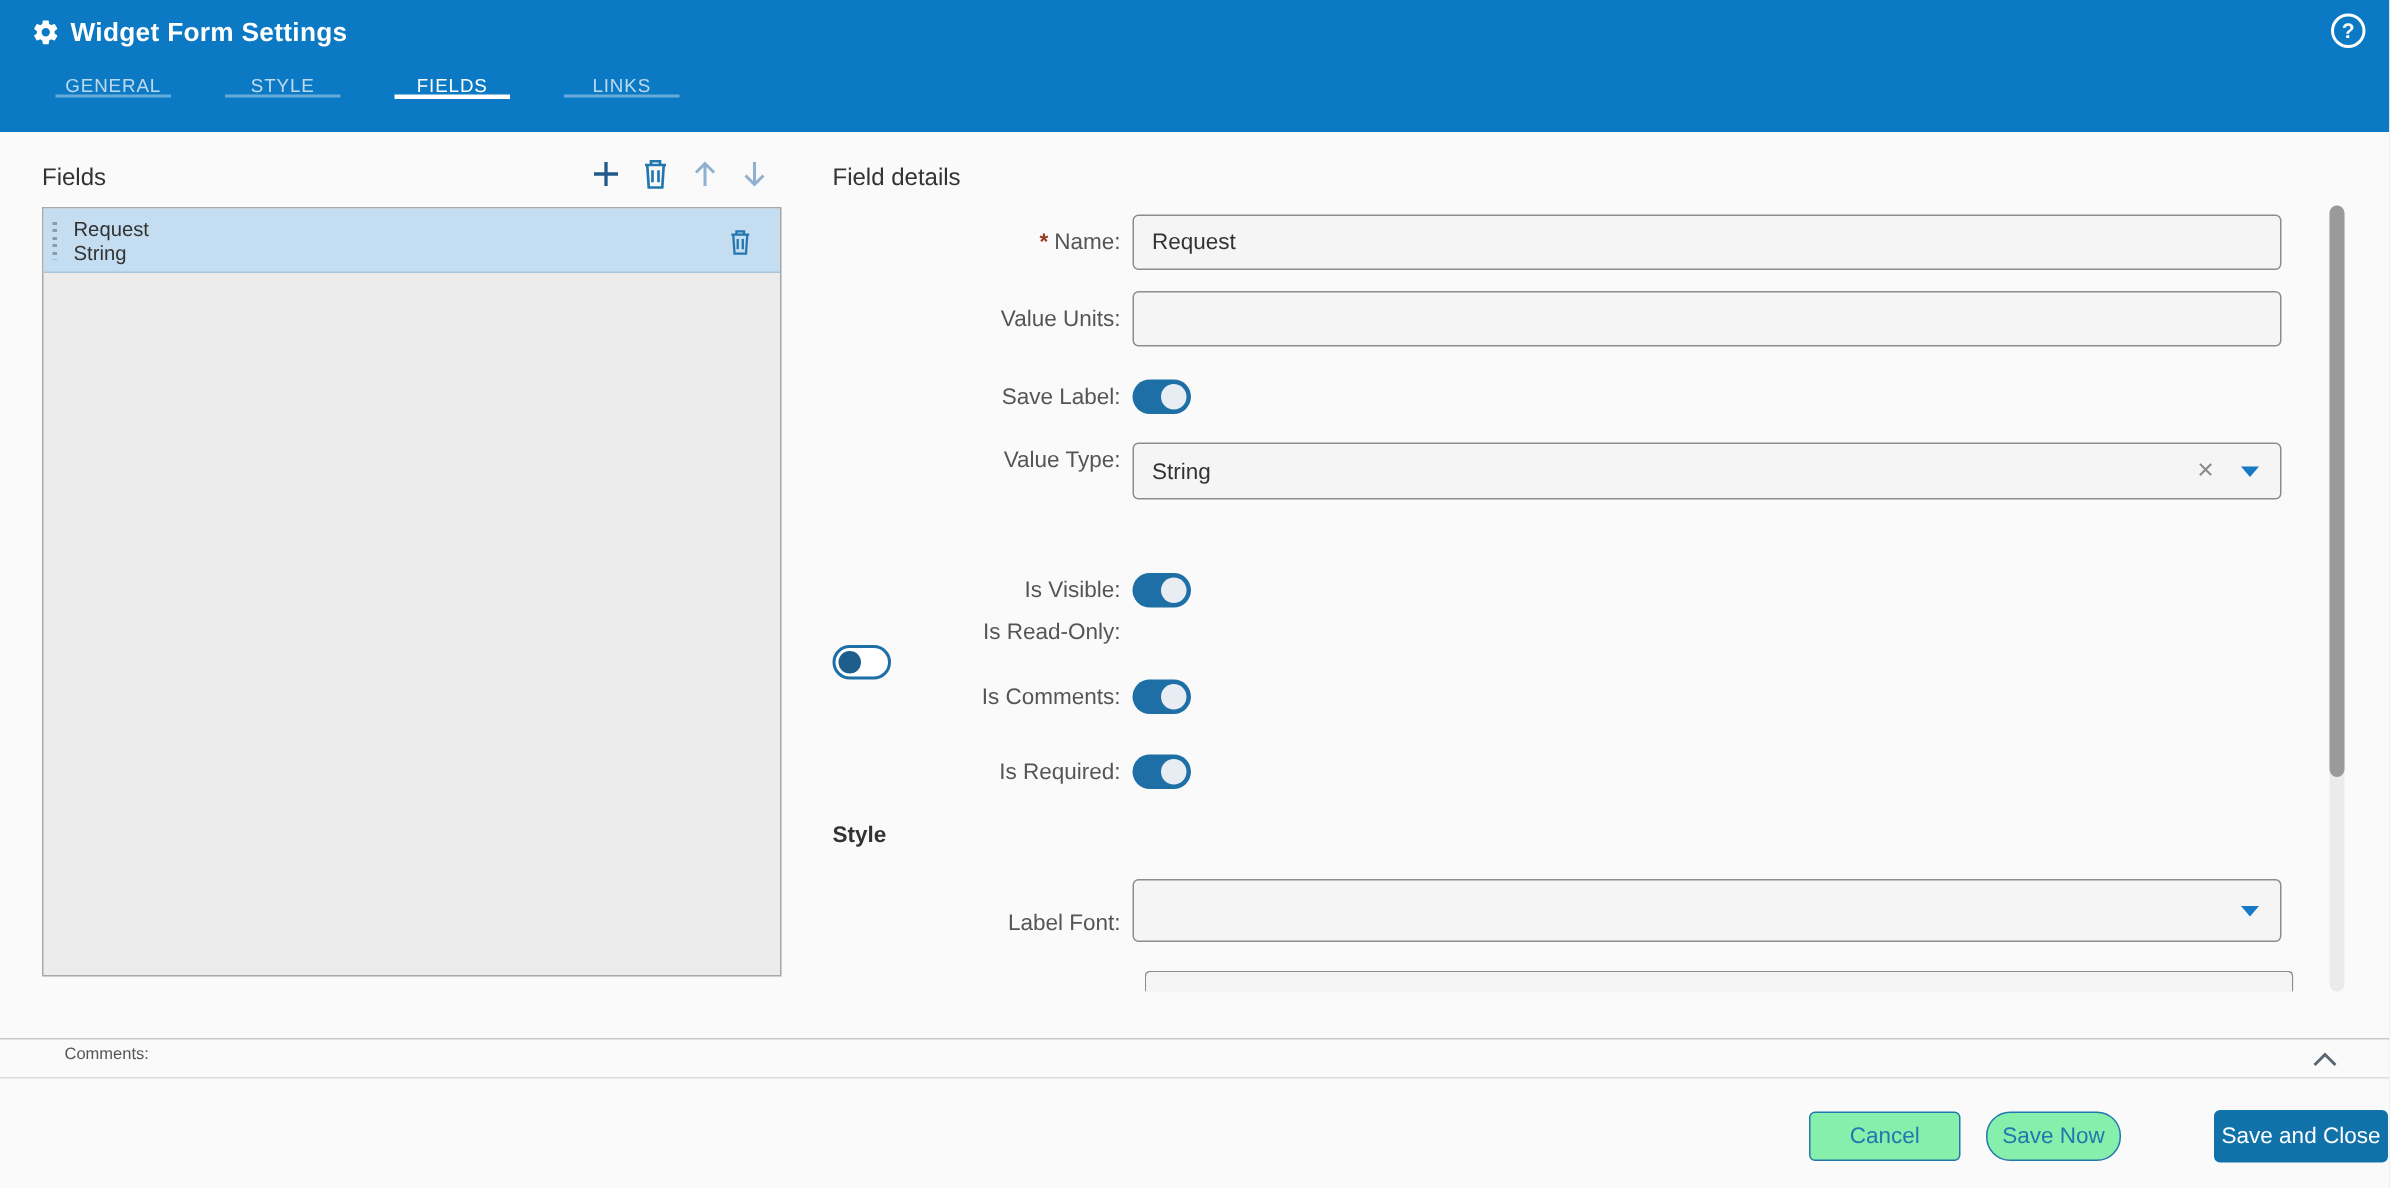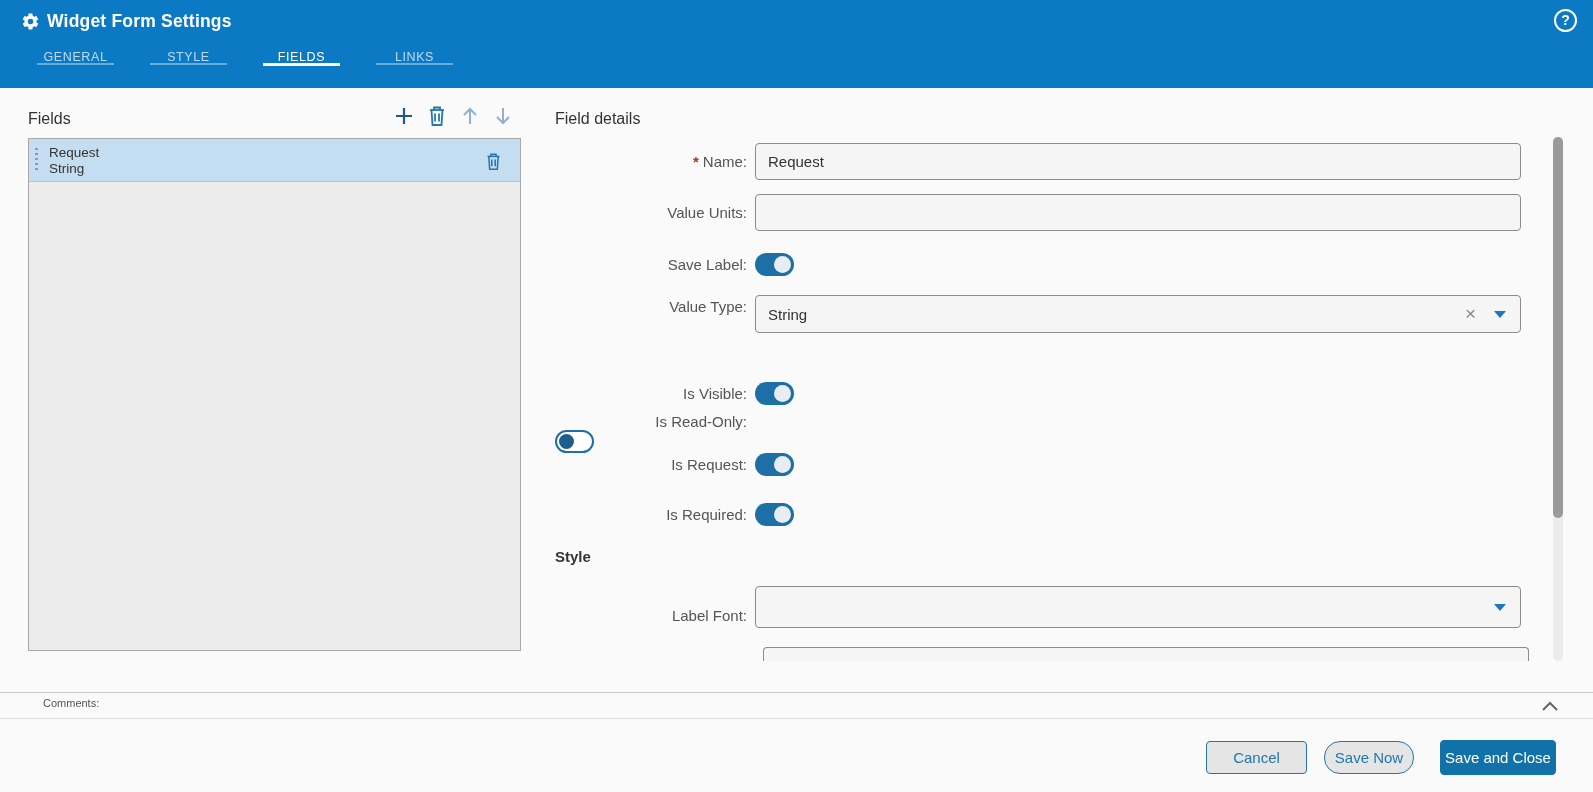--- a/index.html
+++ b/index.html
@@ -72,22 +72,22 @@
   .scrollbar{position:absolute;left:1553px;top:137px;width:10px;height:524px;background:#ebebeb;border-radius:5px;}
   .scroll-thumb{position:absolute;left:0;top:0;width:10px;height:381px;background:var(--scroll-thumb);border-radius:5px;cursor:pointer;}
   
   .comments-bar{position:absolute;left:0;top:692px;width:100%;height:27px;background:var(--body-bg);
                 border-top:1px solid #c9c9c9;border-bottom:1px solid #dcdcdc;}
   .comments-label{position:absolute;left:43px;top:4px;font-size:11px;color:var(--label-color);}
   .comments-collapse{position:absolute;right:32px;top:3px;width:22px;height:20px;background:none;border:none;
                      display:flex;align-items:center;justify-content:center;cursor:pointer;}
   .btn{position:absolute;height:33px;border-radius:4px;font-size:15px;font-family:"Liberation Sans",sans-serif;
        cursor:pointer;display:flex;align-items:center;justify-content:center;}
-  .btn.outline{background:#e5e5e5;border:1px solid var(--accent);color:var(--accent);}
-  .btn.primary{background:var(--primary-button-bg);border:1px solid var(--primary-button-bg);color:#fff;}
+  .btn.outline{background:#86efac;border:1px solid var(--accent);color:var(--accent);}
+  .btn.primary{background:var(--primary-button-bg);border:1px solid var(--primary-button-bg);color:#fff;margin-left:36px;}
   .btn-cancel{left:1206px;top:741px;width:101px;}
   .btn-save-now{left:1324px;top:741px;width:90px;border-radius:16px;}
   .btn-save-close{left:1440px;top:740px;width:116px;height:35px;}
 </style>
 </head>
 <body>
 
 <div class="screen">
 
   <div class="header">
@@ -210,21 +210,21 @@
   </div>
 
   <div class="row" style="top:413px;height:23px;flex-direction:column;">
     <div class="lbl">Is Read-Only:</div>
     <div class="ctl">
       <button class="toggle off"><span class="knob"></span></button>
     </div>
   </div>
 
   <div class="row" style="top:453px;height:23px;">
-    <div class="lbl">Is Request:</div>
+    <div class="lbl">Is Comments:</div>
     <div class="ctl">
       <button class="toggle on"><span class="knob"></span></button>
     </div>
   </div>
 
   <div class="row" style="top:503px;height:23px;">
     <div class="lbl">Is Required:</div>
     <div class="ctl">
       <button class="toggle on"><span class="knob"></span></button>
     </div>

